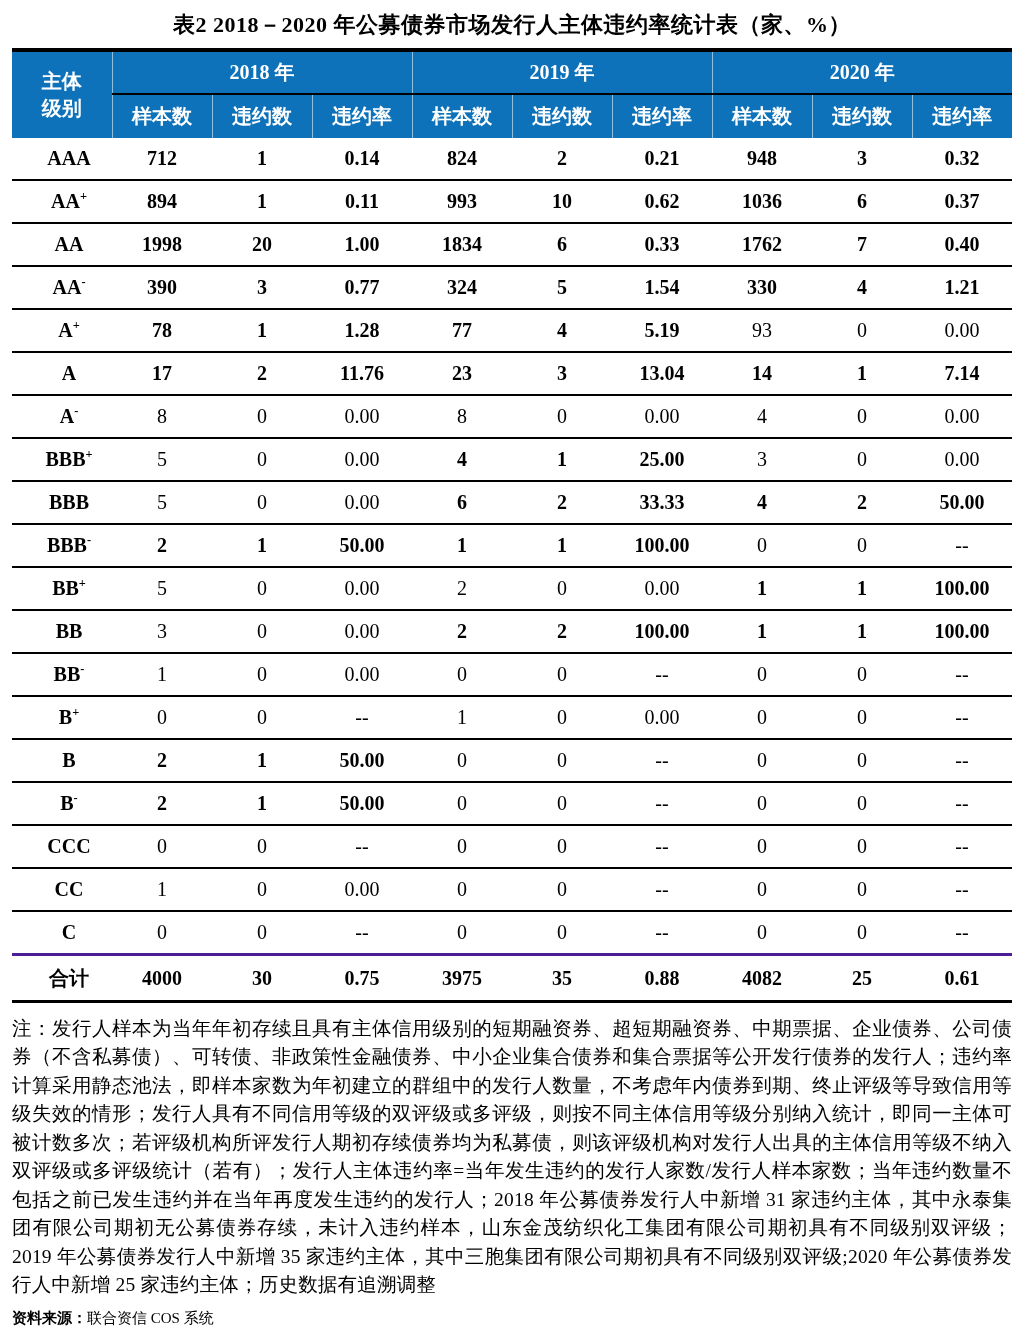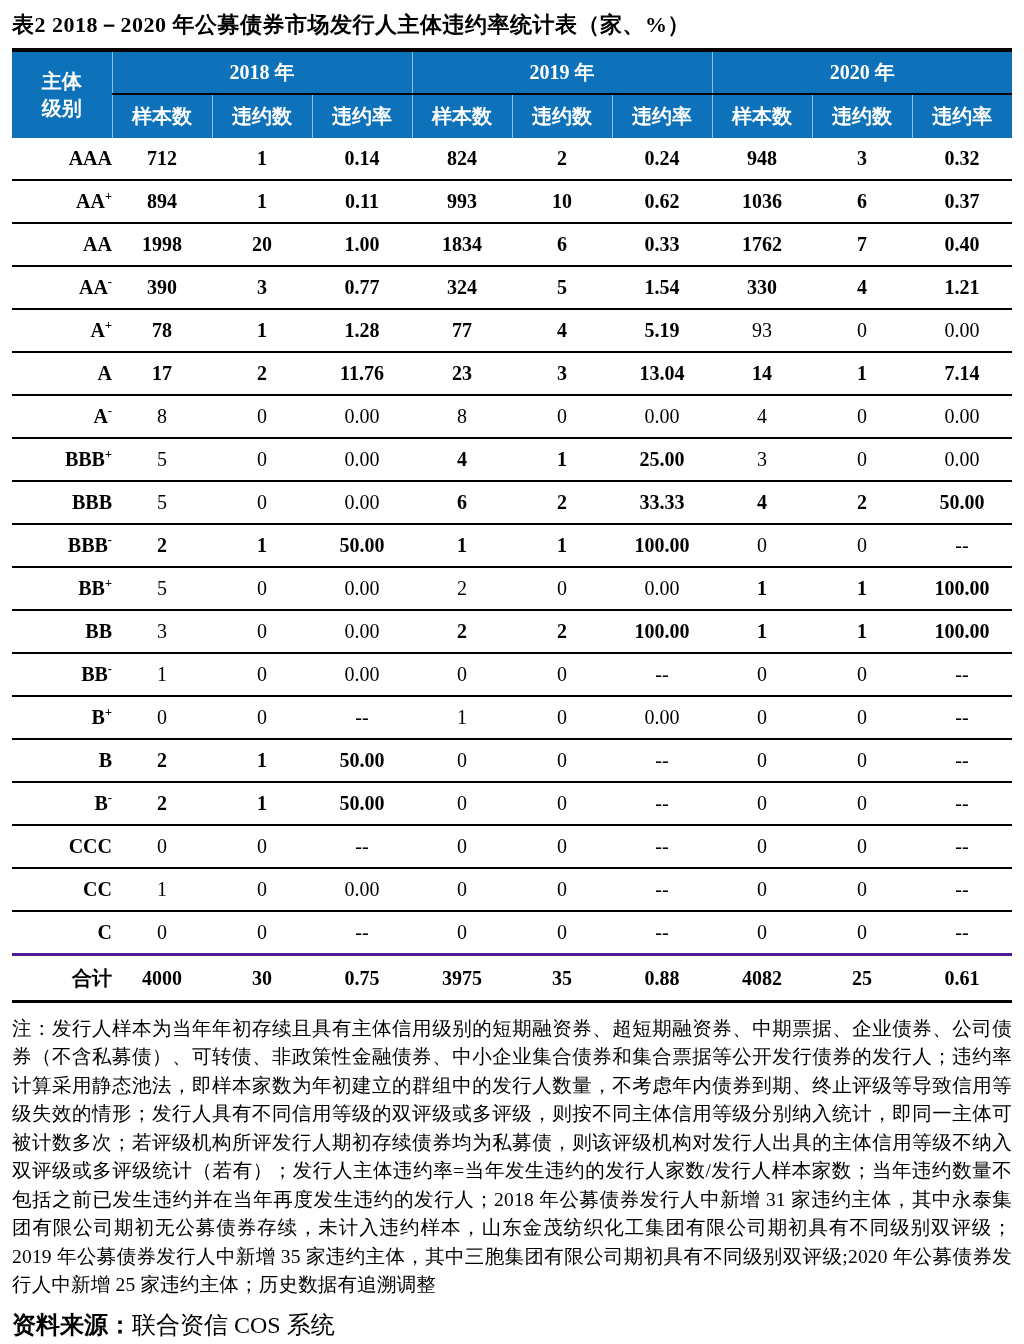--- a/index.html
+++ b/index.html
@@ -4,21 +4,21 @@
 <style>
   html, body { margin: 0; padding: 0; background: #ffffff; }
   body {
     width: 1024px; height: 1344px;
     font-family: "Liberation Serif", "DejaVu Serif", serif;
     color: #000;
   }
   .page { padding: 6px 12px 0 12px; }
 
   .title {
-    text-align: left;
+    text-align: center;
     font-size: 22px;
     font-weight: bold;
     margin: 4px 0 8px 0;
     letter-spacing: 0.5px;
   }
 
   table.tbl {
     border-collapse: collapse;
     table-layout: fixed;
     width: 1000px;
@@ -43,38 +43,38 @@
 
   tbody td {
     height: 41px;
     text-align: center;
     font-size: 20px;
     border-top: 2px solid #000;
     padding: 0;
   }
   tbody tr:first-child td { border-top: none; }
   tbody td.rating {
-    text-align: right;
+    text-align: center;
     padding-left: 14px;
     font-weight: bold;
   }
   tbody td.bd { font-weight: bold; }
   tbody tr.total td { border-top: 3px solid #4c1d95; height: 44px; }
   sup { font-size: 0.62em; vertical-align: super; line-height: 0; }
 
   .notes {
     margin-top: 12px;
     font-size: 19.5px;
     line-height: 1.46;
     text-align: justify;
     letter-spacing: 0.2px;
   }
   .source {
     margin-top: 9px;
-    font-size: 24px;
+    font-size: 15px;
   }
   .source .src-label { font-weight: bold; }
 </style>
 </head>
 <body>
 
 <div class="page">
 
   <div class="title">表2 2018－2020 年公募债券市场发行人主体违约率统计表（家、%）</div>
 
@@ -114,21 +114,21 @@
       </tr>
     </thead>
     <tbody id="tbl-body">
         <tr>
           <td class="rating"><span>AAA</span></td>
           <td class="bd">712</td>
           <td class="bd">1</td>
           <td class="bd">0.14</td>
           <td class="bd">824</td>
           <td class="bd">2</td>
-          <td class="bd">0.24</td>
+          <td class="bd">0.21</td>
           <td class="bd">948</td>
           <td class="bd">3</td>
           <td class="bd">0.32</td>
         </tr>
         <tr>
           <td class="rating"><span>AA</span><sup>+</sup></td>
           <td class="bd">894</td>
           <td class="bd">1</td>
           <td class="bd">0.11</td>
           <td class="bd">993</td>

